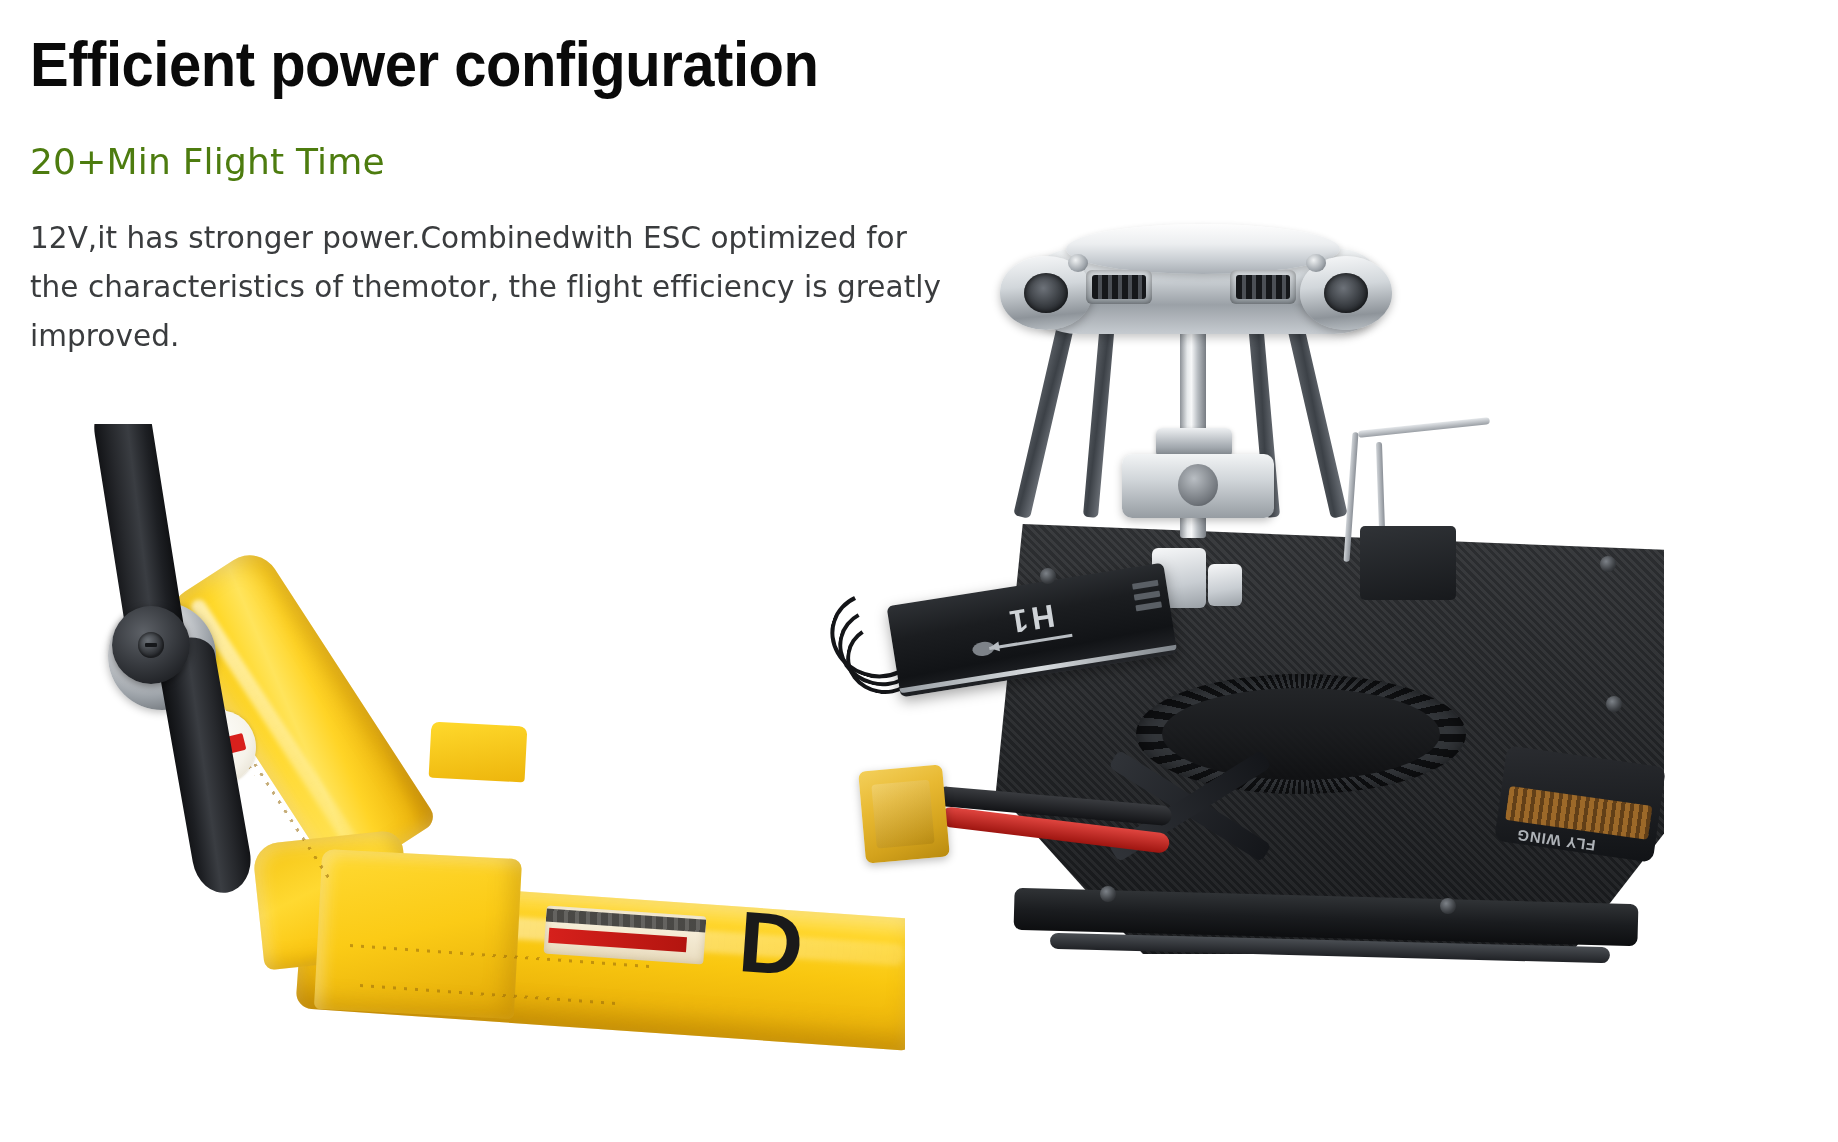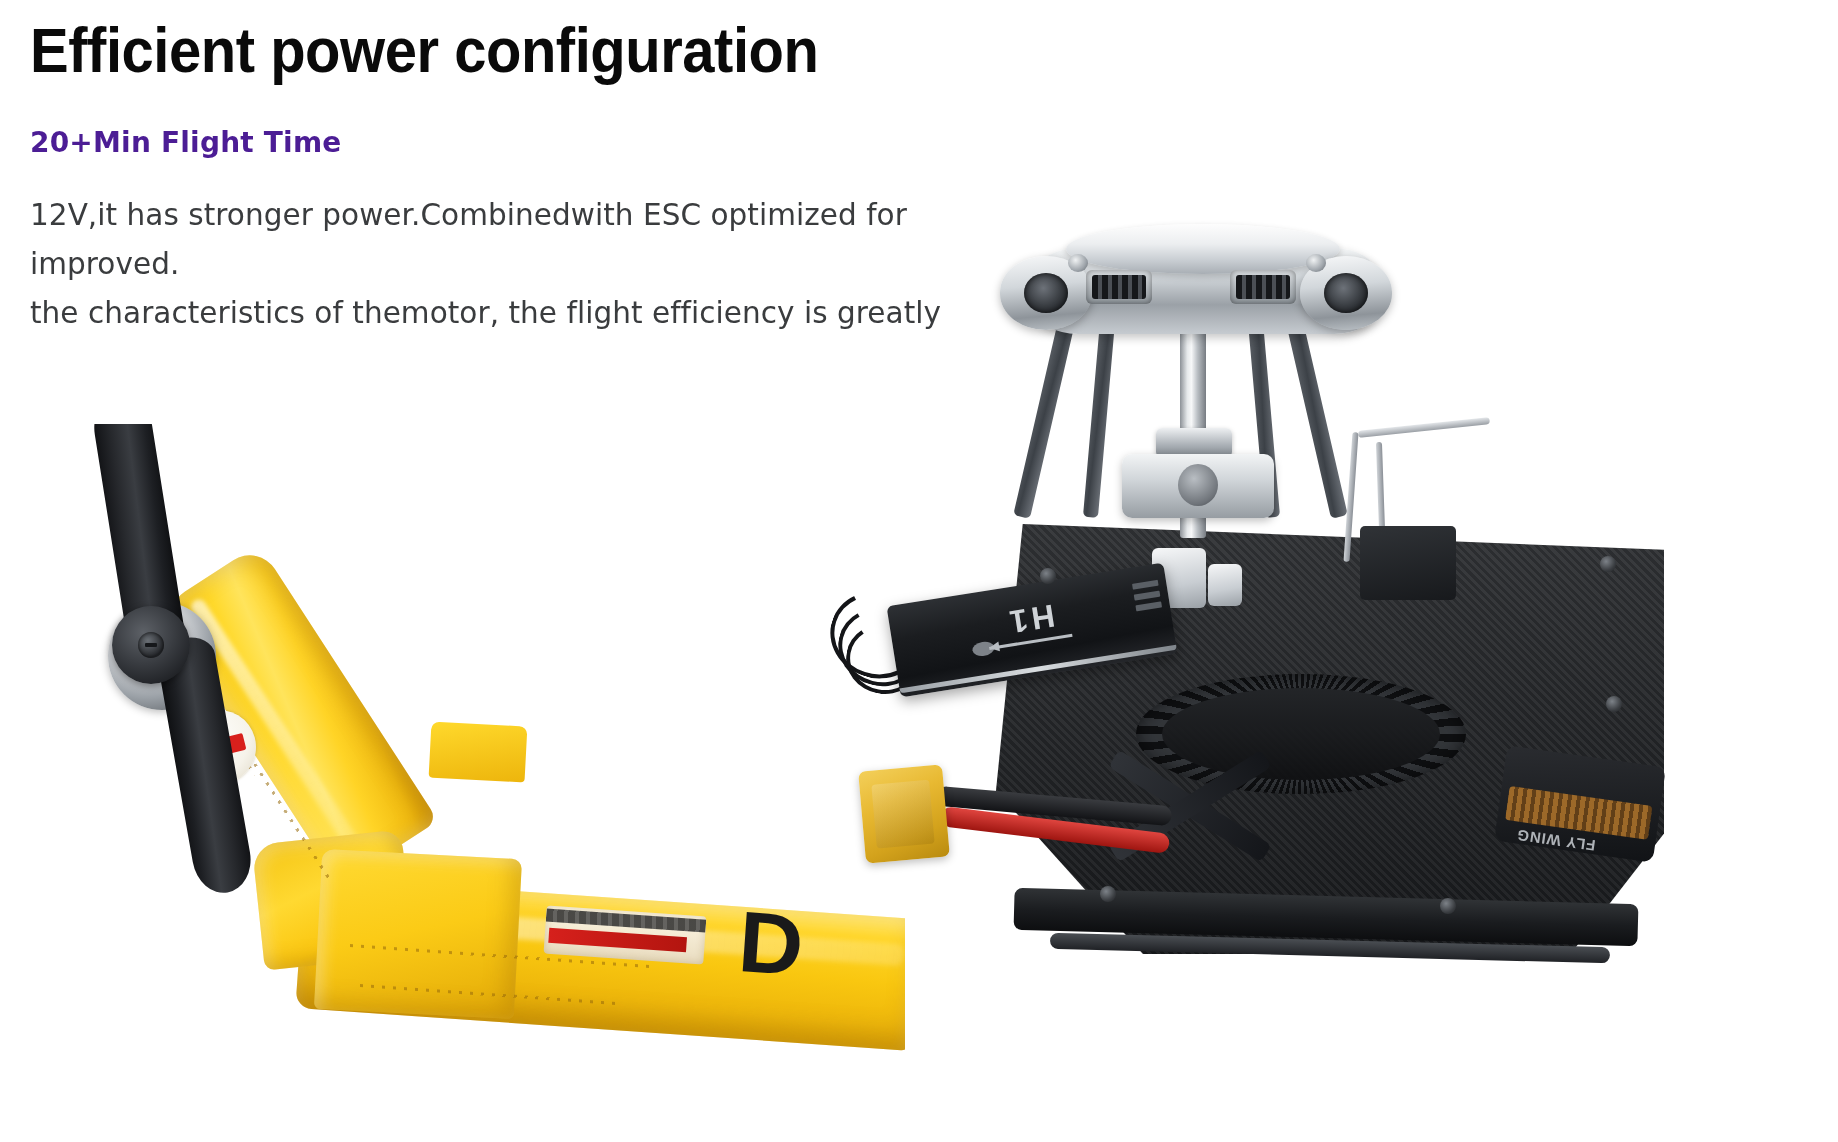--- a/index.html
+++ b/index.html
@@ -6,40 +6,40 @@
   html,body{margin:0;padding:0;}
   body{
     width:1838px;height:1142px;
     background:#ffffff;
     font-family:"DejaVu Sans",sans-serif;
     overflow:hidden;position:relative;
   }
   .page{position:relative;width:1838px;height:1142px;background:#fff;}
 
   
-  .text-block{position:absolute;left:30px;top:16px;width:1180px;}
+  .text-block{position:absolute;left:30px;top:30px;width:1180px;}
 
   .headline{
     font-family:"Liberation Sans",sans-serif;
     font-weight:700;
     font-size:63px;
     line-height:1.08;
     letter-spacing:-0.5px;
     color:#0a0a0a;
     transform:scaleX(0.92);
     transform-origin:left center;
     white-space:nowrap;
     margin:0;
   }
   .subhead{
     font-family:"DejaVu Sans",sans-serif;
-    font-weight:700;
-    font-size:28px;
+    font-weight:400;
+    font-size:36px;
     line-height:1.1;
-    color:#4c1d95;
+    color:#4d7c0f;
     margin:44px 0 0 0;
     letter-spacing:0.2px;
     white-space:nowrap;
   }
   .body-copy{
     font-family:"DejaVu Sans",sans-serif;
     font-weight:400;
     font-size:29.5px;
     line-height:49px;
     color:#3a3c3e;
@@ -499,22 +499,22 @@
 <div class="page">
 
   <div class="text-block">
 
     <h1 class="headline">Efficient power configuration</h1>
 
     <h2 class="subhead">20+Min Flight Time</h2>
 
     <p class="body-copy">
       <span class="ln">12V,it has stronger power.Combinedwith ESC optimized for</span>
+      <span class="ln">the characteristics of themotor, the flight efficiency is greatly</span>
       <span class="ln">improved.</span>
-      <span class="ln">the characteristics of themotor, the flight efficiency is greatly</span>
     </p>
   </div>
 
   <div class="photo-left">
     <div class="pl-stage">
 
       <div class="boom-lower"></div>
       <div class="boom-upper"></div>
       <div class="boom-knuckle"></div>
       <div class="batt-box"></div>

